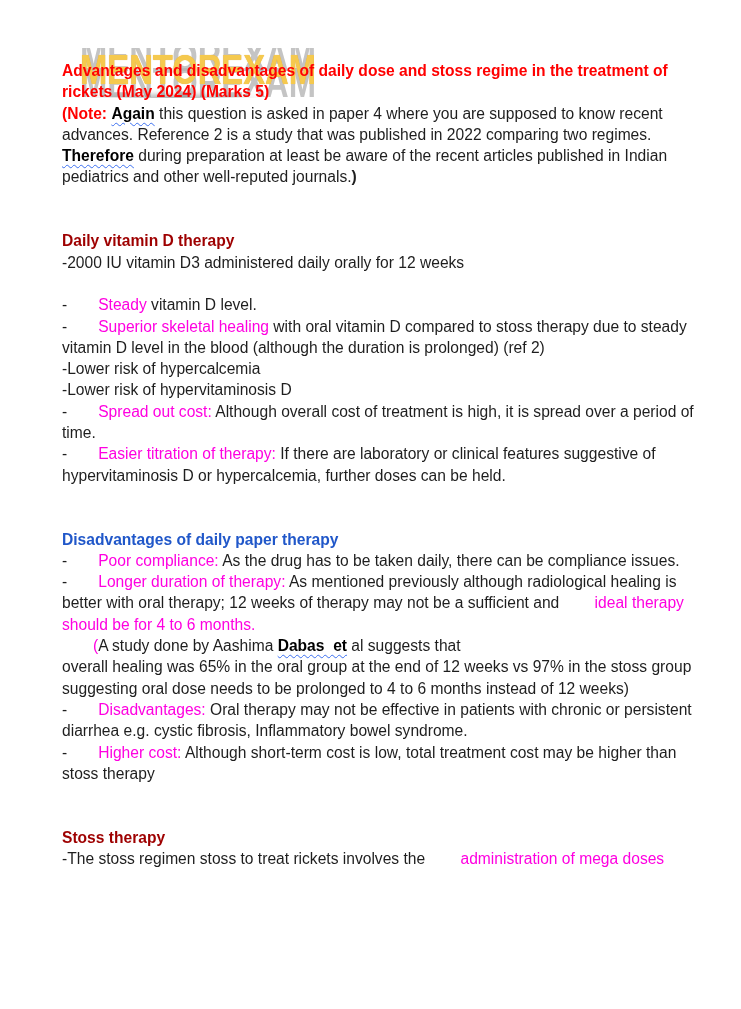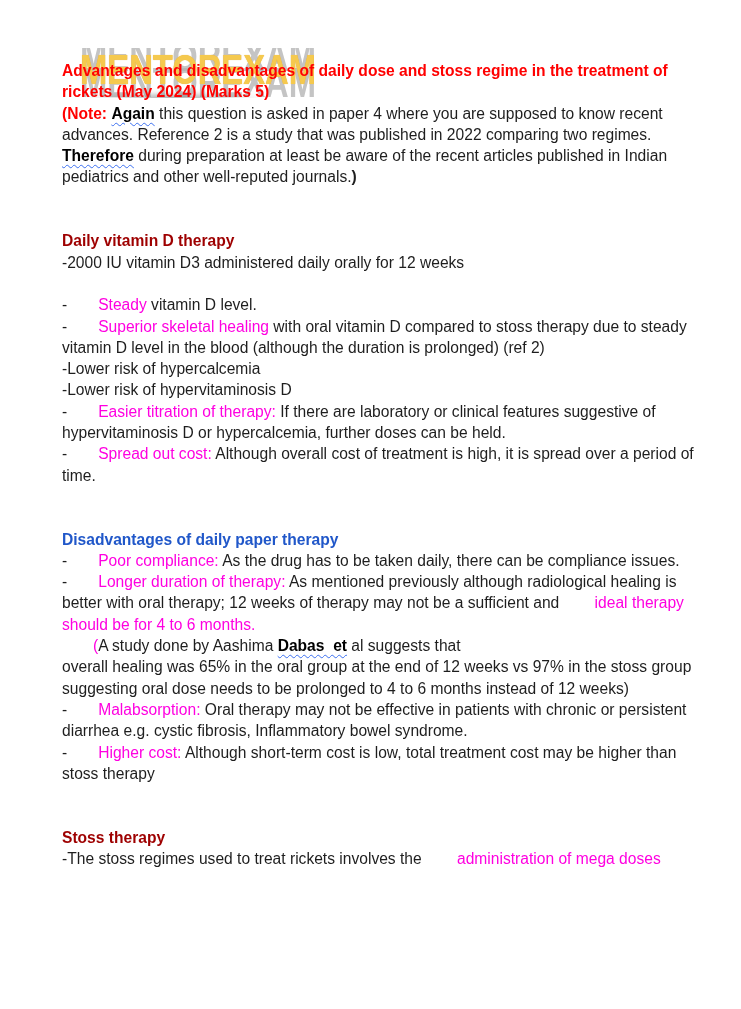--- a/index.html
+++ b/index.html
@@ -61,27 +61,27 @@
     <div class="para"><span class="run red-bold">(Note:</span><span class="run plain"> </span><span class="run squiggle">Again</span><span class="run plain"> this question is asked in paper 4 where you are supposed to know recent advances. Reference 2 is a study that was published in 2022 comparing two regimes. </span><span class="run squiggle">Therefore</span><span class="run plain"> during preparation at least be aware of the recent articles published in Indian pediatrics and other well-reputed journals.</span><span class="run bold">)</span></div>
     <div class="para">&nbsp;</div>
     <div class="para">&nbsp;</div>
     <div class="para"><span class="run darkred-bold">Daily vitamin D therapy</span></div>
     <div class="para"><span class="run plain">-2000 IU vitamin D3 administered daily orally for 12 weeks</span></div>
     <div class="para">&nbsp;</div>
     <div class="para"><span class="run plain">-</span><span class="run magenta">Steady</span><span class="run plain"> vitamin D level.</span></div>
     <div class="para"><span class="run plain">-</span><span class="run magenta">Superior skeletal healing</span><span class="run plain"> with oral vitamin D compared to stoss therapy due to steady vitamin D level in the blood (although the duration is prolonged) (ref 2)</span></div>
     <div class="para"><span class="run plain">-Lower risk of hypercalcemia</span></div>
     <div class="para"><span class="run plain">-Lower risk of hypervitaminosis D</span></div>
+    <div class="para"><span class="run plain">-</span><span class="run magenta">Spread out cost:</span><span class="run plain"> Although overall cost of treatment is high, it is spread over a period of time.</span></div>
     <div class="para"><span class="run plain">-</span><span class="run magenta">Easier titration of therapy:</span><span class="run plain"> If there are laboratory or clinical features suggestive of hypervitaminosis D or hypercalcemia, further doses can be held.</span></div>
-    <div class="para"><span class="run plain">-</span><span class="run magenta">Spread out cost:</span><span class="run plain"> Although overall cost of treatment is high, it is spread over a period of time.</span></div>
     <div class="para">&nbsp;</div>
     <div class="para">&nbsp;</div>
     <div class="para"><span class="run blue-bold">Disadvantages of daily paper therapy</span></div>
     <div class="para"><span class="run plain">-</span><span class="run magenta">Poor compliance:</span><span class="run plain"> As the drug has to be taken daily, there can be compliance issues.</span></div>
     <div class="para"><span class="run plain">-</span><span class="run magenta">Longer duration of therapy:</span><span class="run plain"> As mentioned previously although radiological healing is better with oral therapy; 12 weeks of therapy may not be a sufficient and </span><span class="run magenta">ideal therapy should be for 4 to 6 months.</span></div>
     <div class="para"><span class="run magenta">(</span><span class="run plain">A study done by Aashima </span><span class="run squiggle">Dabas  et</span><span class="run plain"> al suggests that</span><br><span class="run plain">overall healing was 65% in the oral group at the end of 12 weeks vs 97% in the stoss group suggesting oral dose needs to be prolonged to 4 to 6 months instead of 12 weeks)</span></div>
-    <div class="para"><span class="run plain">-</span><span class="run magenta">Malabsorption:</span><span class="run plain"> Oral therapy may not be effective in patients with chronic or persistent diarrhea e.g. cystic fibrosis, Inflammatory bowel syndrome.</span></div>
+    <div class="para"><span class="run plain">-</span><span class="run magenta">Disadvantages:</span><span class="run plain"> Oral therapy may not be effective in patients with chronic or persistent diarrhea e.g. cystic fibrosis, Inflammatory bowel syndrome.</span></div>
     <div class="para"><span class="run plain">-</span><span class="run magenta">Higher cost:</span><span class="run plain"> Although short-term cost is low, total treatment cost may be higher than stoss therapy</span></div>
     <div class="para">&nbsp;</div>
     <div class="para">&nbsp;</div>
     <div class="para"><span class="run darkred-bold">Stoss therapy</span></div>
-    <div class="para"><span class="run plain">-The stoss regimes used to treat rickets involves the </span><span class="run magenta">administration of mega doses</span></div>
+    <div class="para"><span class="run plain">-The stoss regimen stoss to treat rickets involves the </span><span class="run magenta">administration of mega doses</span></div>
   </div>
 
 </body></html>

